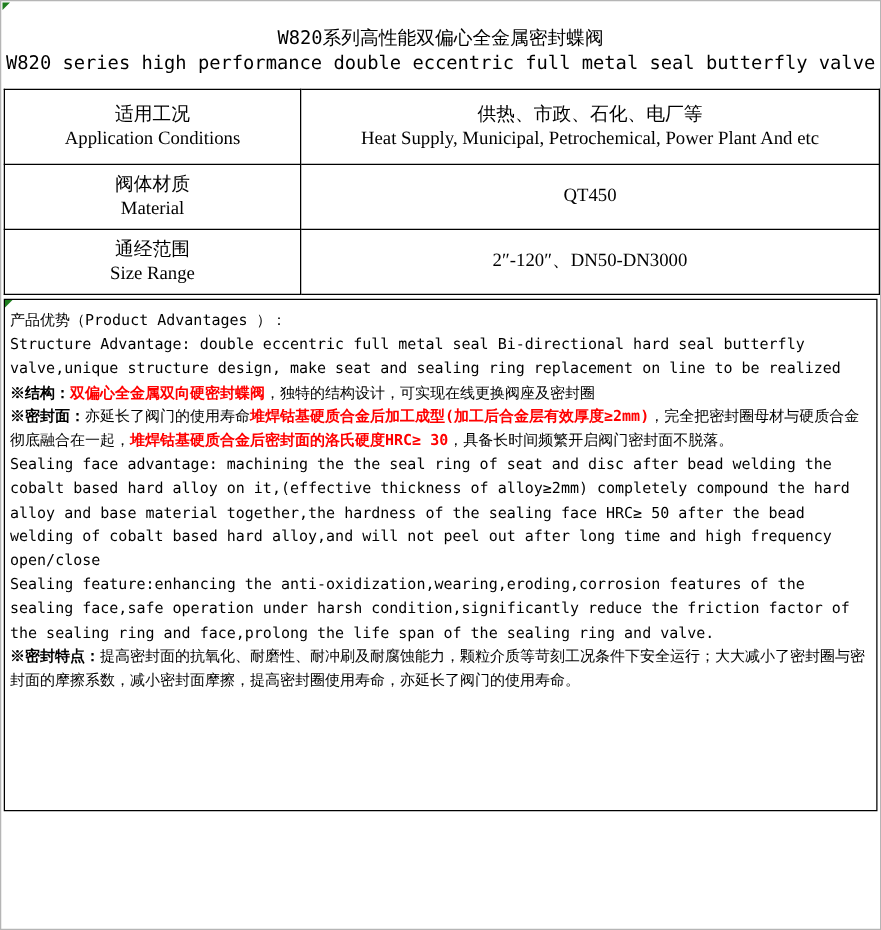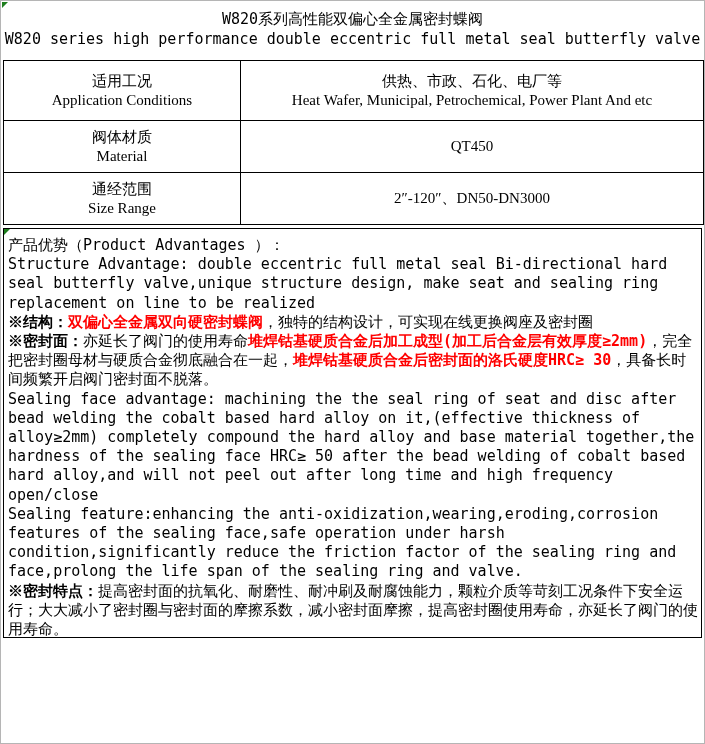--- a/index.html
+++ b/index.html
@@ -23,21 +23,21 @@
   .corner-tri{
     position:absolute;
     width:0;height:0;
     border-top:6px solid var(--green);
     border-right:6px solid transparent;
   }
   .tri-page{top:1px;left:1px;}
   .tri-box{top:0;left:0;}
 
   .title-block{
-    padding-top:8px;
+    padding-top:19px;
     height:51px;
     text-align:center;
     font-size:15px;
     line-height:20px;
   }
 
   table.spec{
     border-collapse:collapse;
     table-layout:fixed;
     width:701px;
@@ -56,21 +56,21 @@
   table.spec tr td{height:49px;}
   table.spec tr:first-child td{height:57px;}
 
   .adv-box{
     position:relative;
     margin:3px 2px 0 2px;
     border:1px solid var(--ink);
     box-sizing:border-box;
     height:410px;
     padding:7px 3px 0 4px;
-    font-size:15px;
+    font-size:12px;
     line-height:19.2px;
   }
   .adv-box p{margin:0;word-break:break-word;}
   .seg-normal{font-weight:normal;color:var(--ink);}
   .seg-bold{font-weight:bold;color:var(--ink);}
   .seg-red-bold{font-weight:bold;color:var(--red);}
 </style>
 </head>
 <body>
 
@@ -85,21 +85,21 @@
 
   <table class="spec">
     <tbody>
         <tr>
           <td class="label-cell">
             <div>适用工况</div>
             <div>Application Conditions</div>
           </td>
           <td class="value-cell">
             <div>供热、市政、石化、电厂等</div>
-            <div>Heat Wafer, Municipal, Petrochemical, Power Plant And etc</div>
+            <div>Heat Supply, Municipal, Petrochemical, Power Plant And etc</div>
           </td>
         </tr>
         <tr>
           <td class="label-cell">
             <div>阀体材质</div>
             <div>Material</div>
           </td>
           <td class="value-cell">
             <div>QT450</div>
           </td>

